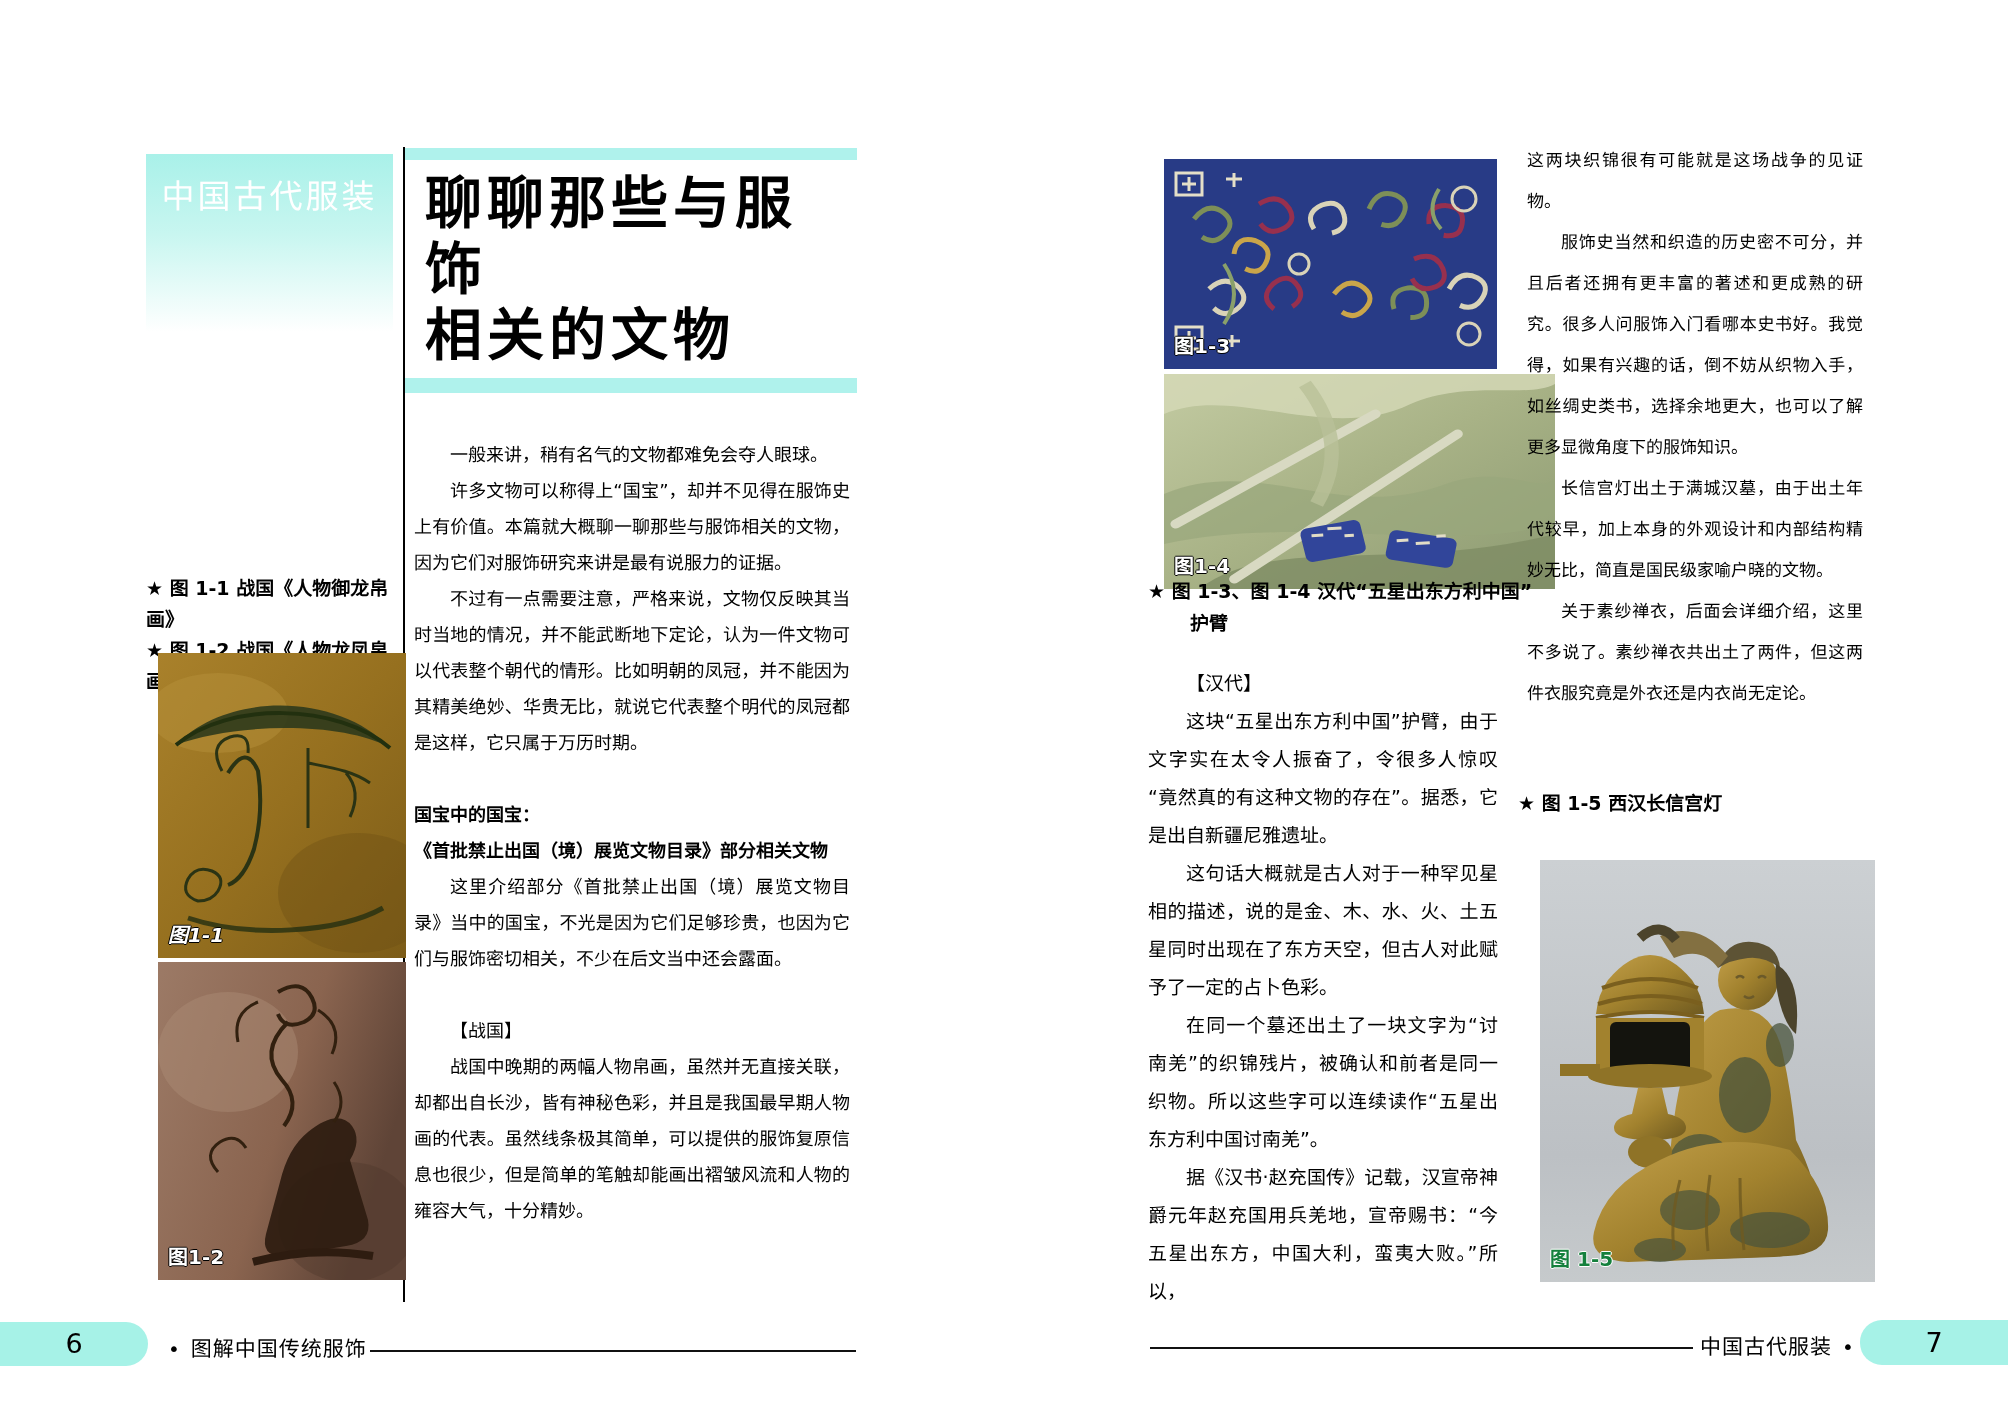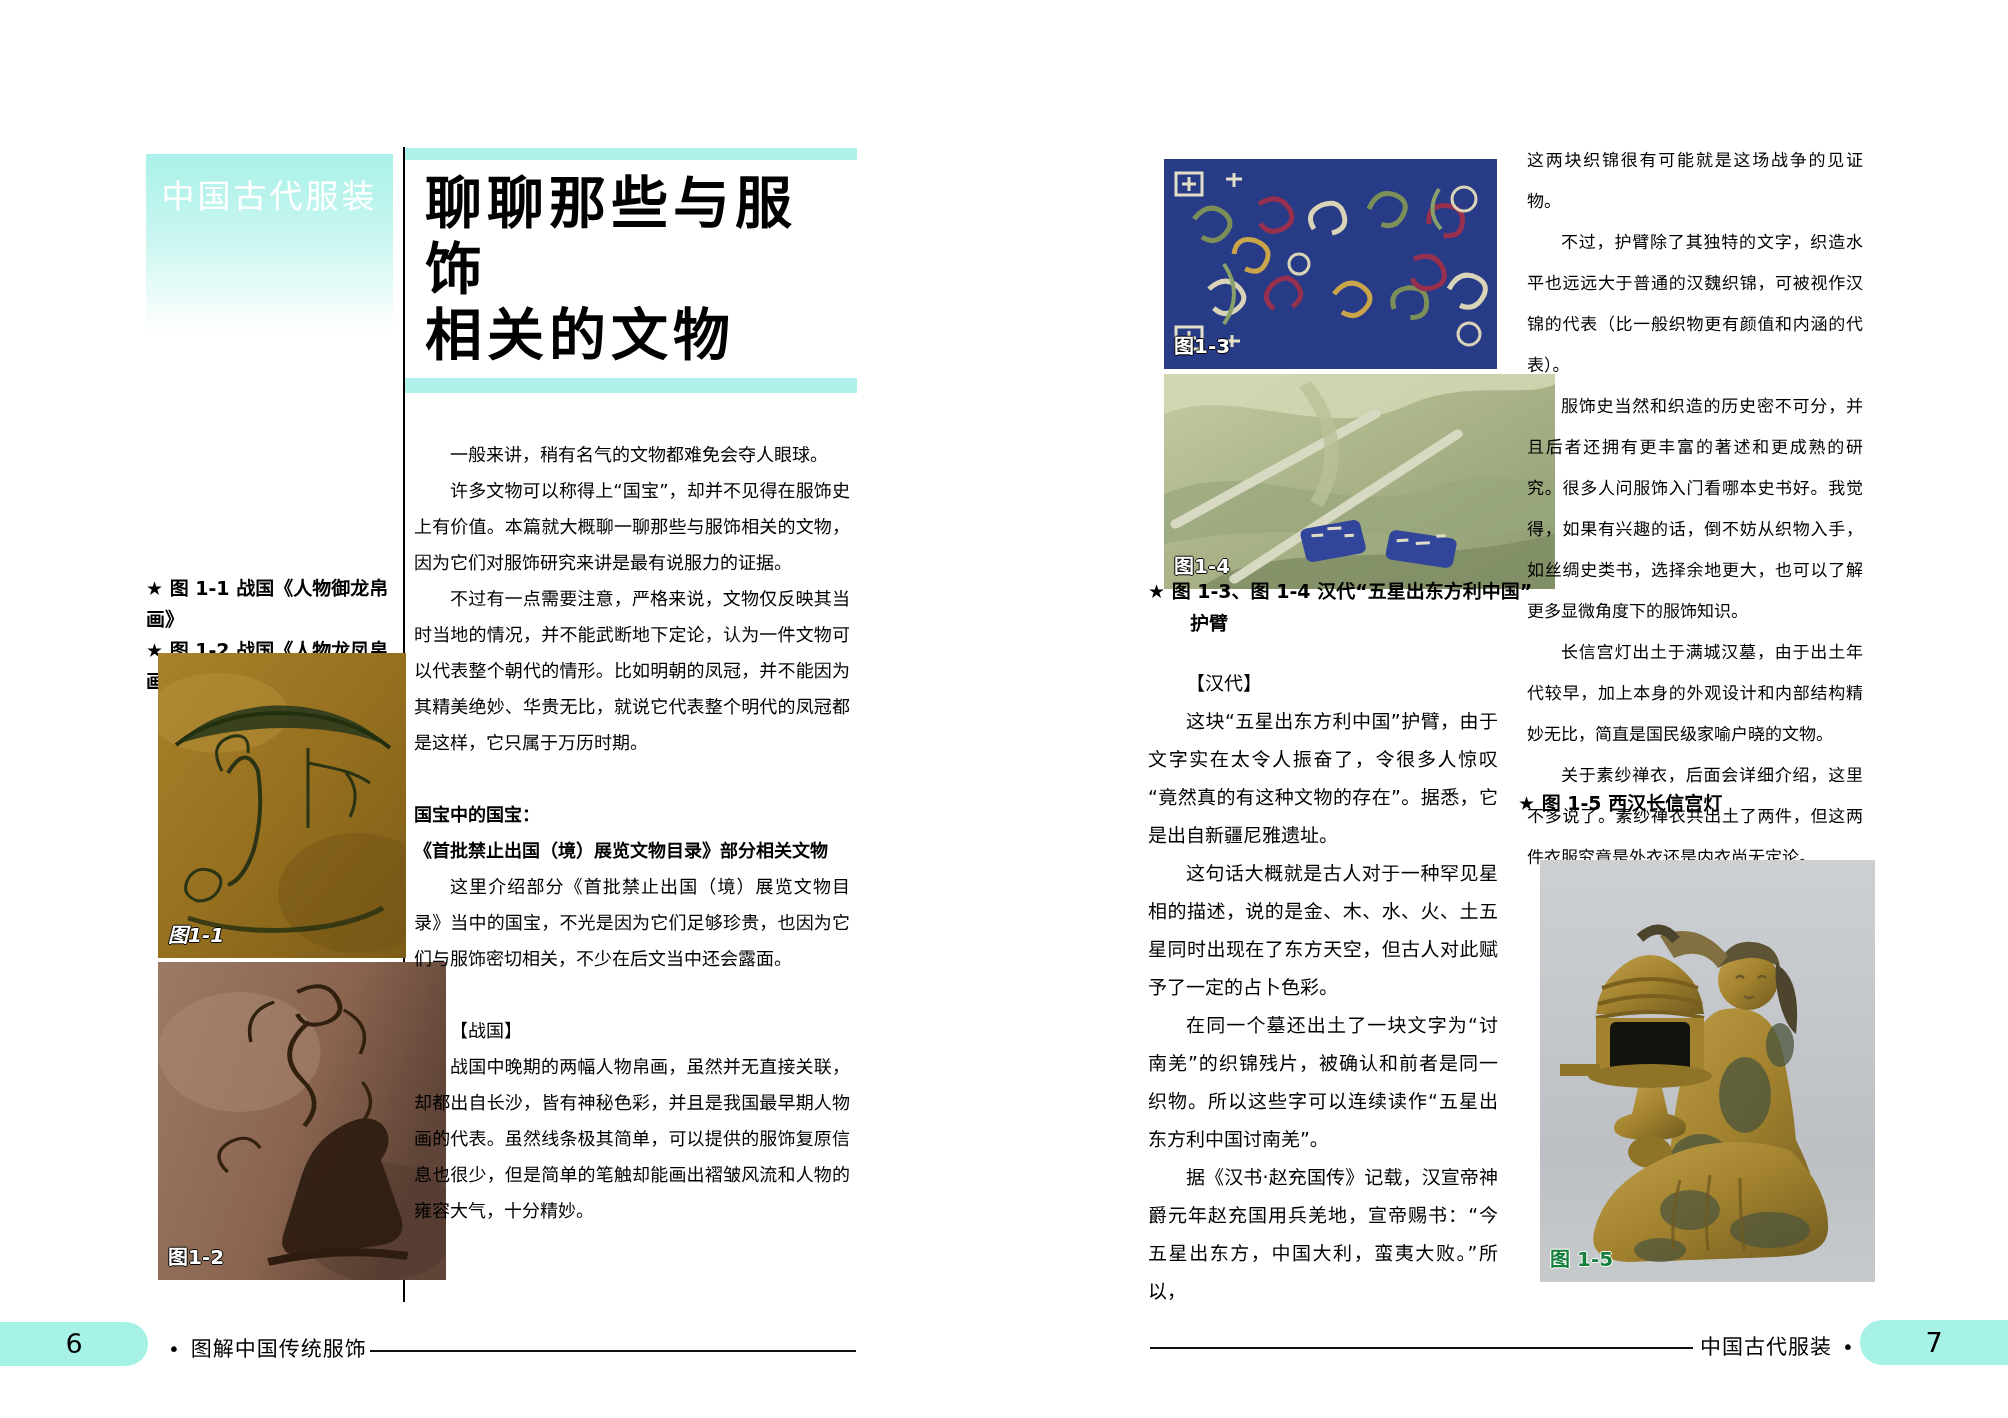--- a/index.html
+++ b/index.html
@@ -34,21 +34,21 @@
   .cap34{position:absolute;left:1148px;top:575px;width:420px;font-size:19px;font-weight:700;line-height:32px;}
   .cap34 .hang{margin-left:42px;}
   .cap5{position:absolute;left:1518px;top:788px;width:360px;font-size:19px;font-weight:700;}
 
   
   figure{margin:12px;position:absolute;}
   .figlabel{position:absolute;left:10px;bottom:10px;font-size:20px;font-weight:700;color:#fff;
             text-shadow:-1px 0 #000,1px 0 #000,0 -1px #000,0 1px #000;}
   .figlabel.dark{color:#15803d;text-shadow:-1px 0 #fff,1px 0 #fff,0 -1px #fff,0 1px #fff;}
   .fig1{left:146px;top:641px;width:248px;height:305px;font-style:italic;}
-  .fig2{left:146px;top:950px;width:288px;height:318px;}
+  .fig2{left:146px;top:950px;width:248px;height:318px;}
   .fig3{left:1152px;top:147px;width:333px;height:210px;}
   .fig4{left:1152px;top:362px;width:391px;height:215px;}
   .fig5{left:1528px;top:848px;width:335px;height:422px;}
   figure svg{display:block;width:100%;height:100%;}
 
   
   .pill{position:absolute;background:#a6f2e7;text-align:center;font-size:27px;}
   .pillL{left:0;top:1322px;width:148px;height:44px;line-height:44px;border-radius:0 22px 22px 0;}
   .pillR{left:1860px;top:1320px;width:148px;height:45px;line-height:45px;border-radius:22px 0 0 22px;}
   .foottext{position:absolute;font-size:21px;letter-spacing:1px;}
@@ -212,21 +212,20 @@
   <div class="col col7m">
     <p class="ind">【汉代】</p>
     <p class="ind">这块“五星出东方利中国”护臂，由于文字实在太令人振奋了，令很多人惊叹“竟然真的有这种文物的存在”。据悉，它是出自新疆尼雅遗址。</p>
     <p class="ind">这句话大概就是古人对于一种罕见星相的描述，说的是金、木、水、火、土五星同时出现在了东方天空，但古人对此赋予了一定的占卜色彩。</p>
     <p class="ind">在同一个墓还出土了一块文字为“讨南羌”的织锦残片，被确认和前者是同一织物。所以这些字可以连续读作“五星出东方利中国讨南羌”。</p>
     <p class="ind">据《汉书·赵充国传》记载，汉宣帝神爵元年赵充国用兵羌地，宣帝赐书：“今五星出东方，中国大利，蛮夷大败。”所以，</p>
   </div>
 
   <div class="col col7r">
     <p>这两块织锦很有可能就是这场战争的见证物。</p>
-    <p class="ind">不过，护臂除了其独特的文字，织造水平也远远大于普通的汉魏织锦，可被视作汉锦的代表（比一般织物更有颜值和内涵的代表）。</p>
     <p class="ind">服饰史当然和织造的历史密不可分，并且后者还拥有更丰富的著述和更成熟的研究。很多人问服饰入门看哪本史书好。我觉得，如果有兴趣的话，倒不妨从织物入手，如丝绸史类书，选择余地更大，也可以了解更多显微角度下的服饰知识。</p>
     <p class="ind">长信宫灯出土于满城汉墓，由于出土年代较早，加上本身的外观设计和内部结构精妙无比，简直是国民级家喻户晓的文物。</p>
     <p class="ind">关于素纱禅衣，后面会详细介绍，这里不多说了。素纱禅衣共出土了两件，但这两件衣服究竟是外衣还是内衣尚无定论。</p>
   </div>
 
   <div class="cap5">★ 图 1-5 西汉长信宫灯</div>
 
   <figure class="fig5">
     <svg viewBox="0 0 335 422" preserveAspectRatio="none">
       <defs>

